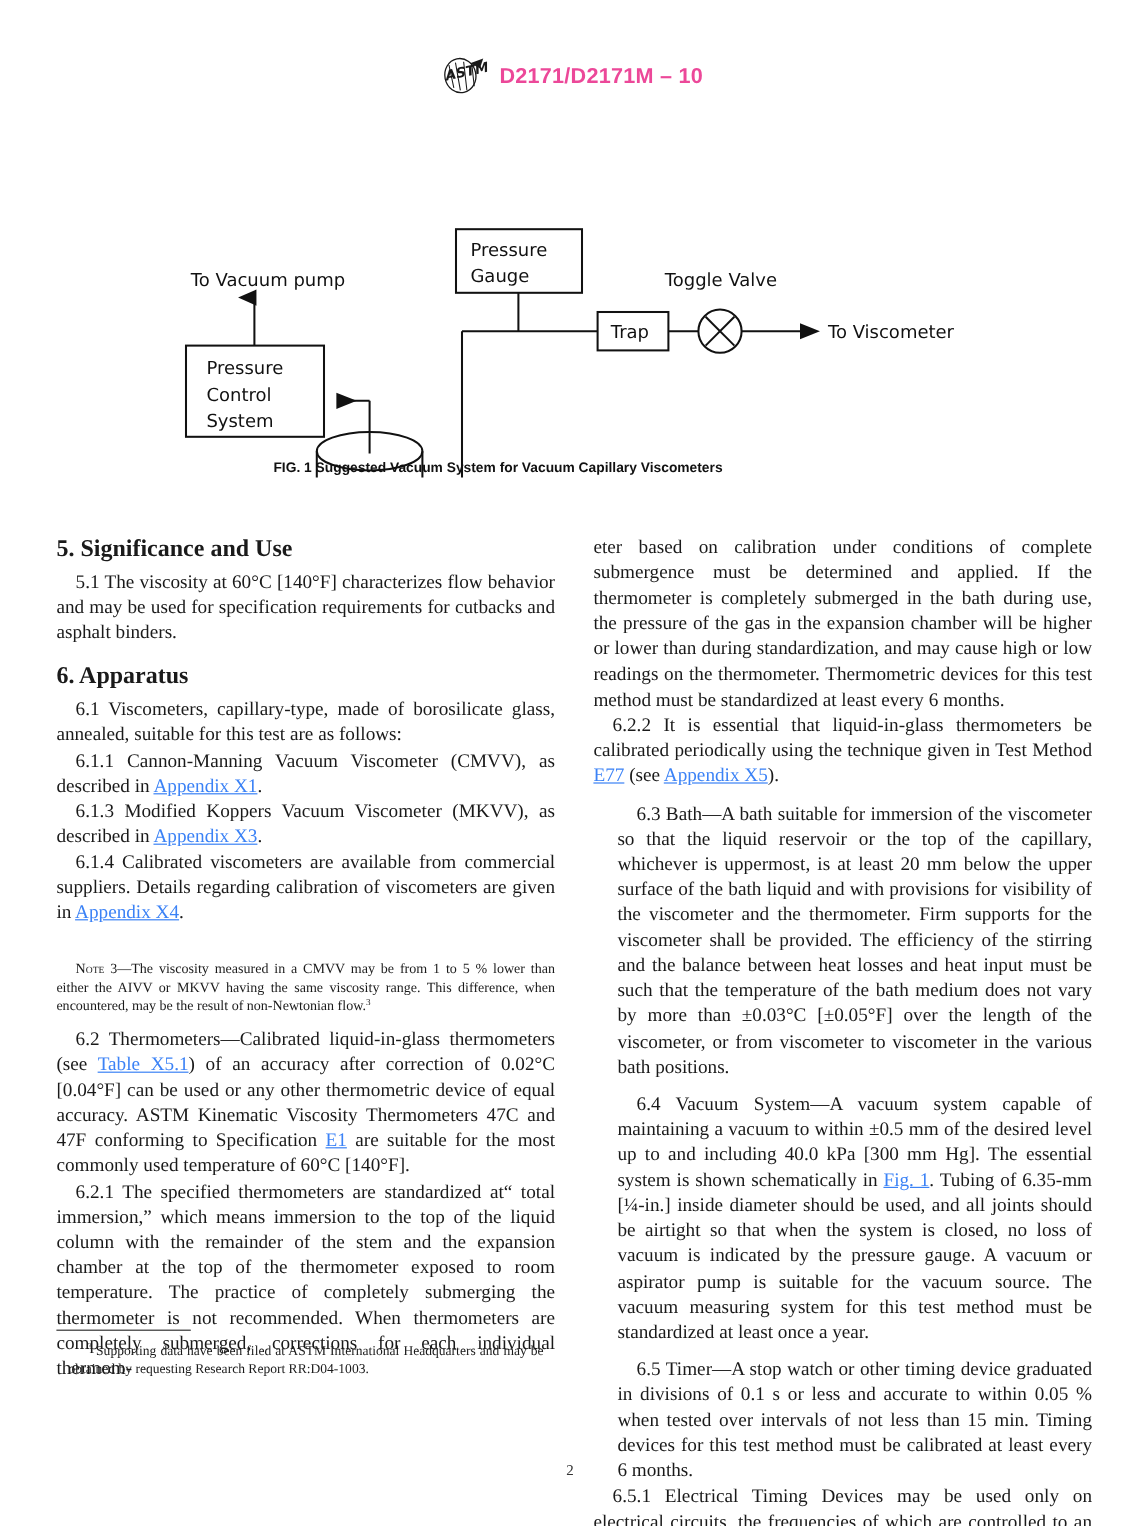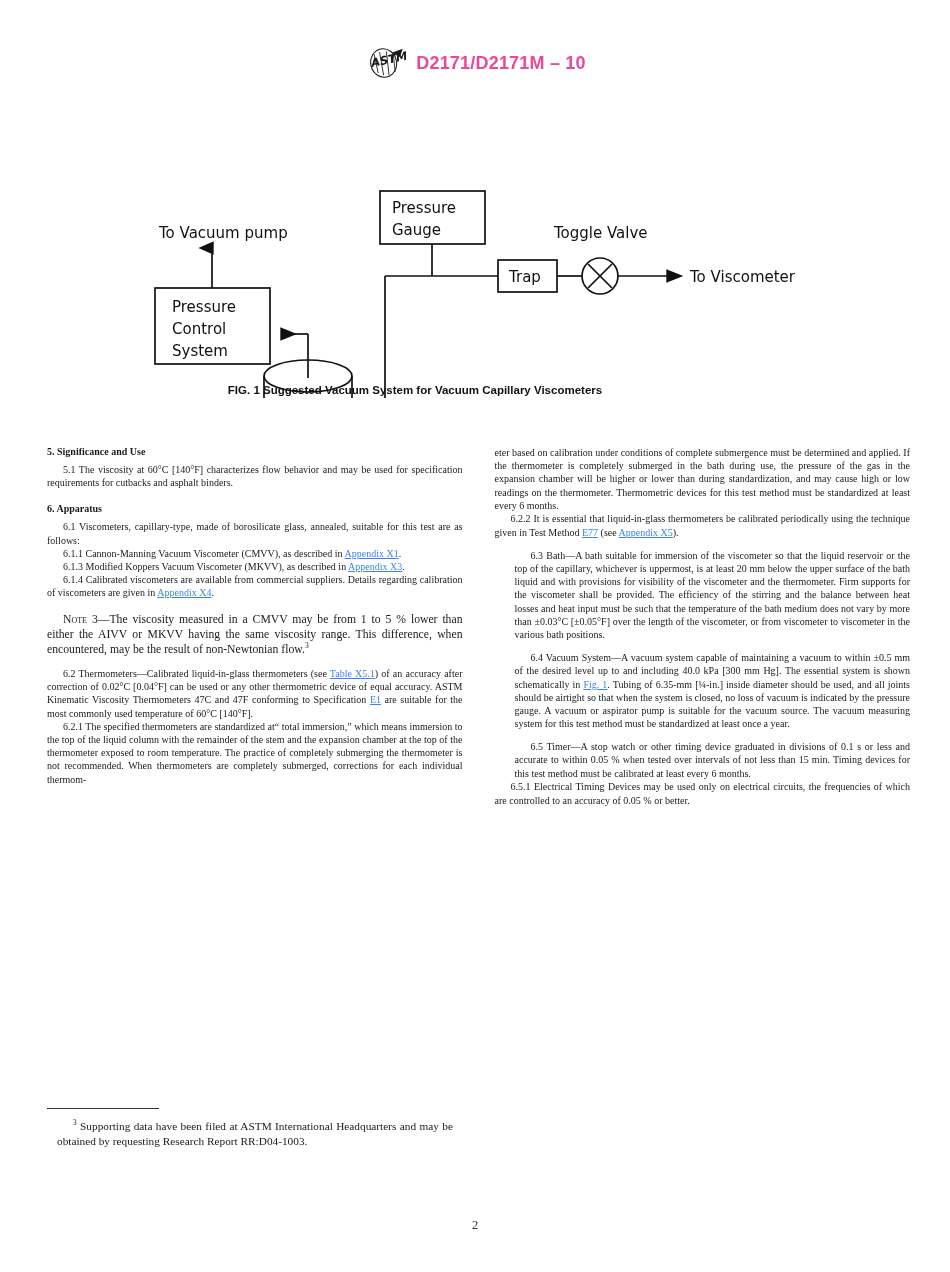--- a/index.html
+++ b/index.html
@@ -76,44 +76,44 @@
     width: 416px;
     position: relative;
   }
   .col p,
   .col h3 {
     margin: 0;
   }
   h3.sec-head {
     font-family: "Liberation Serif", serif;
     font-weight: bold;
-    font-size: 10px;
+    font-size: 20px;
     margin-top: 14px;
     margin-bottom: 6px;
     text-indent: 0;
   }
   h3.sec-head:first-child { margin-top: 0; }
 
   p.para {
-    font-size: 10px;
+    font-size: 16px;
     line-height: 1.32;
     text-align: justify;
     text-indent: 16px;
     margin-bottom: 0.5px;
     hyphens: none;
   }
   p.para.tight { margin-bottom: 0; }
   p.gap { margin-top: 10px; margin-left: 20px; }
 
   p.note {
     font-size: 11.7px;
     line-height: 1.3;
     text-align: justify;
     text-indent: 16px;
-    margin-top: 12px;
+    margin-top: 29px;
     margin-bottom: 10px;
   }
   .note-label {
     font-variant: small-caps;
     font-size: 11.7px;
   }
   .ital { }
   .lnk { color: #3b82f6; }
   sup { font-size: 0.65em; vertical-align: super; line-height: 0; }
 

